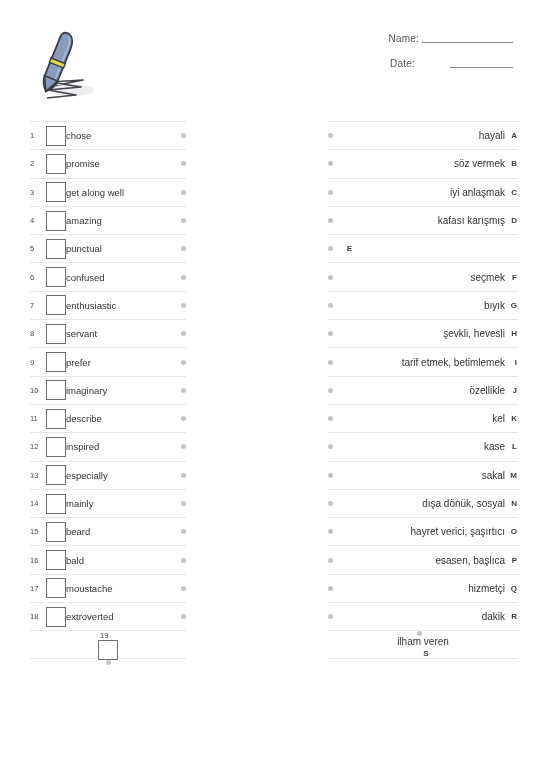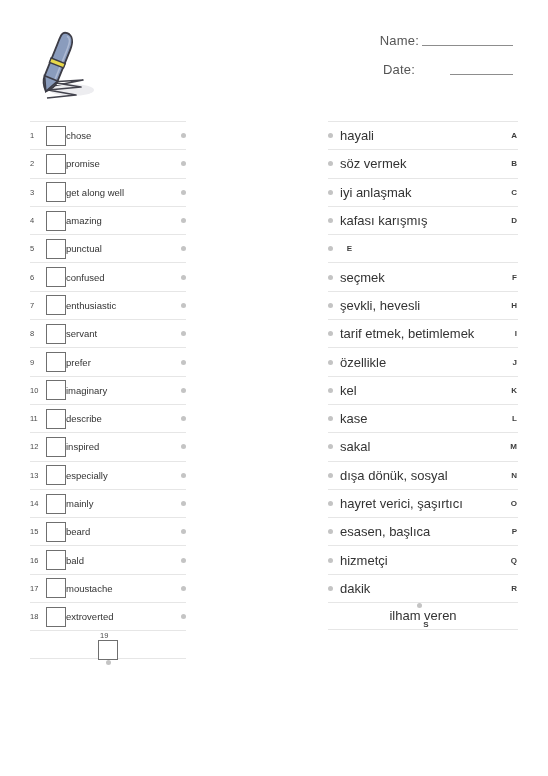--- a/index.html
+++ b/index.html
@@ -32,22 +32,22 @@
   .header-fields {
     position: absolute;
     right: 35px;
     top: 33px;
     width: 200px;
     text-align: right;
   }
   .field-row {
     display: flex;
     justify-content: flex-end;
-    align-items: center;
-    font-size: 13px;
+    align-items: flex-start;
+    font-size: 10px;
     color: #555555;
     letter-spacing: 0.2px;
   }
   .field-row + .field-row {
     margin-top: 13px;
     gap: 32px;
   }
   .field-label {
     padding-bottom: 1px;
     white-space: nowrap;
@@ -118,22 +118,22 @@
     border-radius: 50%;
     background: #c4c4c4;
   }
 
   
   .dot-left {
     margin-right: 7px;
   }
   .term-tr {
     flex: 1 1 auto;
-    text-align: left;
-    font-size: 13px;
+    text-align: right;
+    font-size: 10px;
     color: #333333;
     white-space: nowrap;
     overflow: hidden;
   }
   .letter {
     flex: none;
     width: 12px;
     text-align: right;
     font-size: 8px;
     font-weight: bold;
@@ -315,20 +315,25 @@
           <span class="dot dot-left"></span>
           <span class="letter">E</span>
         </div>
         <div class="row">
           <span class="dot dot-left"></span>
           <span class="term-tr">seçmek</span>
           <span class="letter">F</span>
         </div>
         <div class="row">
           <span class="dot dot-left"></span>
+          <span class="term-tr">bıyık</span>
+          <span class="letter">G</span>
+        </div>
+        <div class="row">
+          <span class="dot dot-left"></span>
           <span class="term-tr">şevkli, hevesli</span>
           <span class="letter">H</span>
         </div>
         <div class="row">
           <span class="dot dot-left"></span>
           <span class="term-tr">tarif etmek, betimlemek</span>
           <span class="letter">I</span>
         </div>
         <div class="row">
           <span class="dot dot-left"></span>

